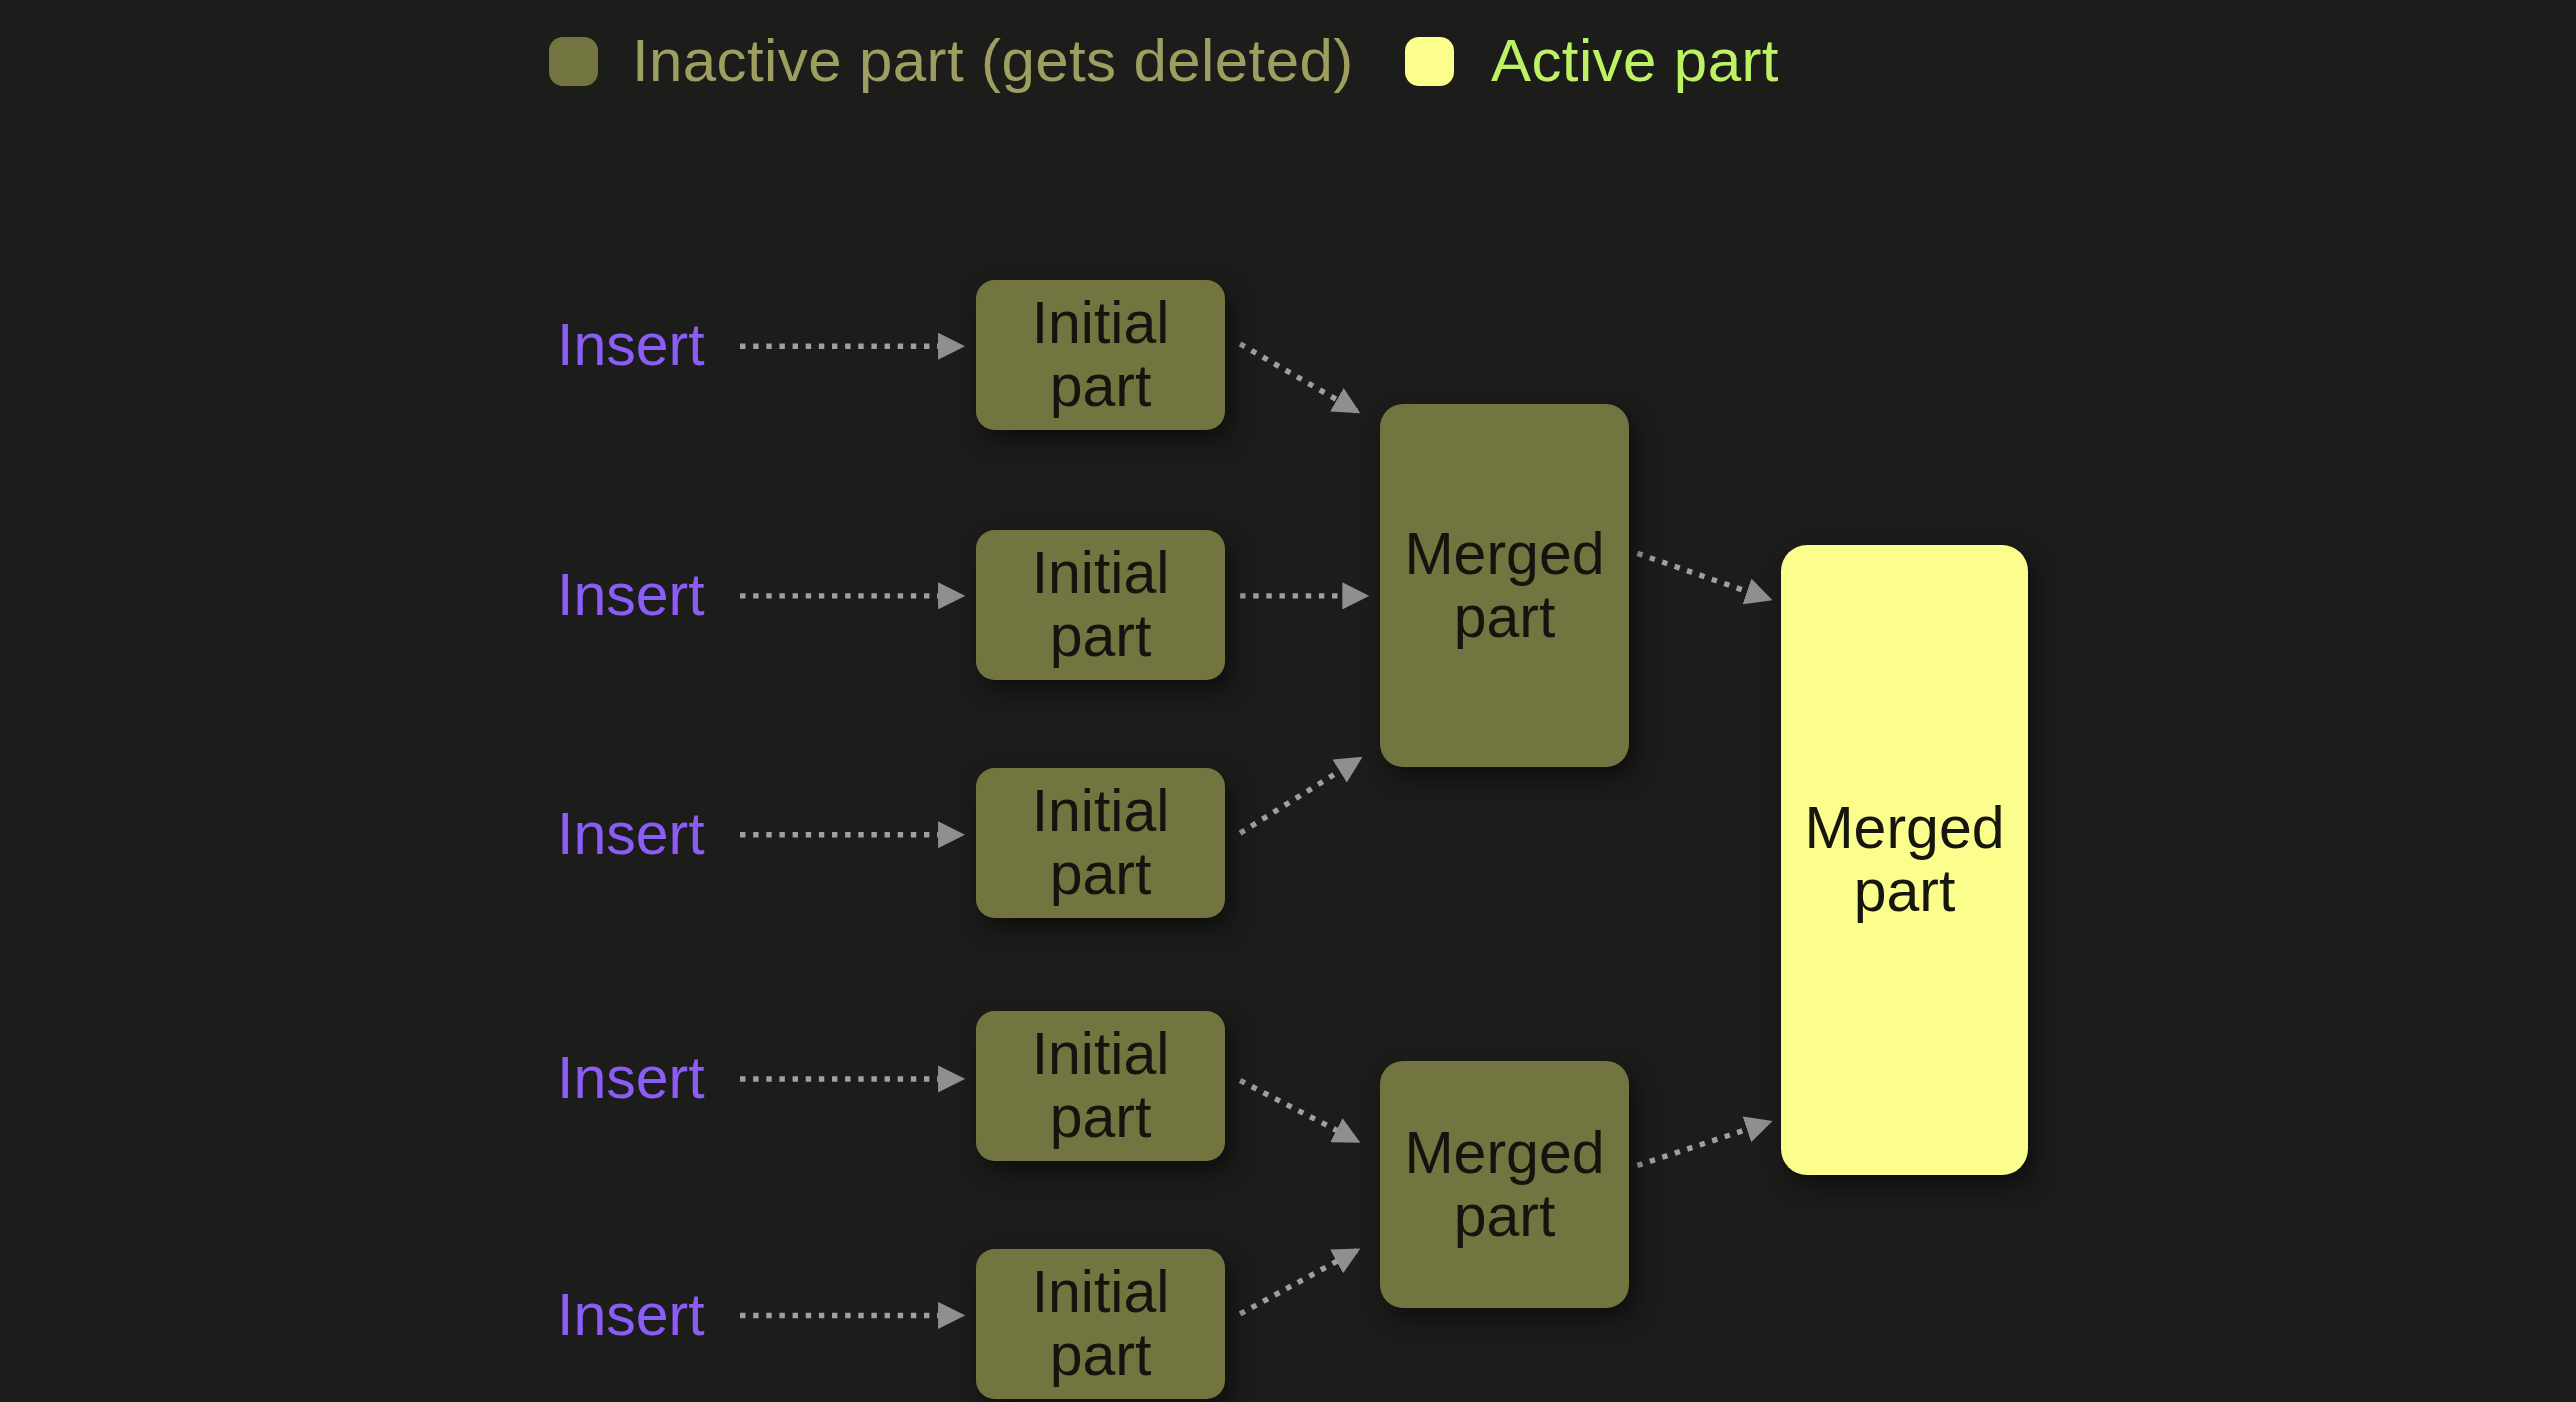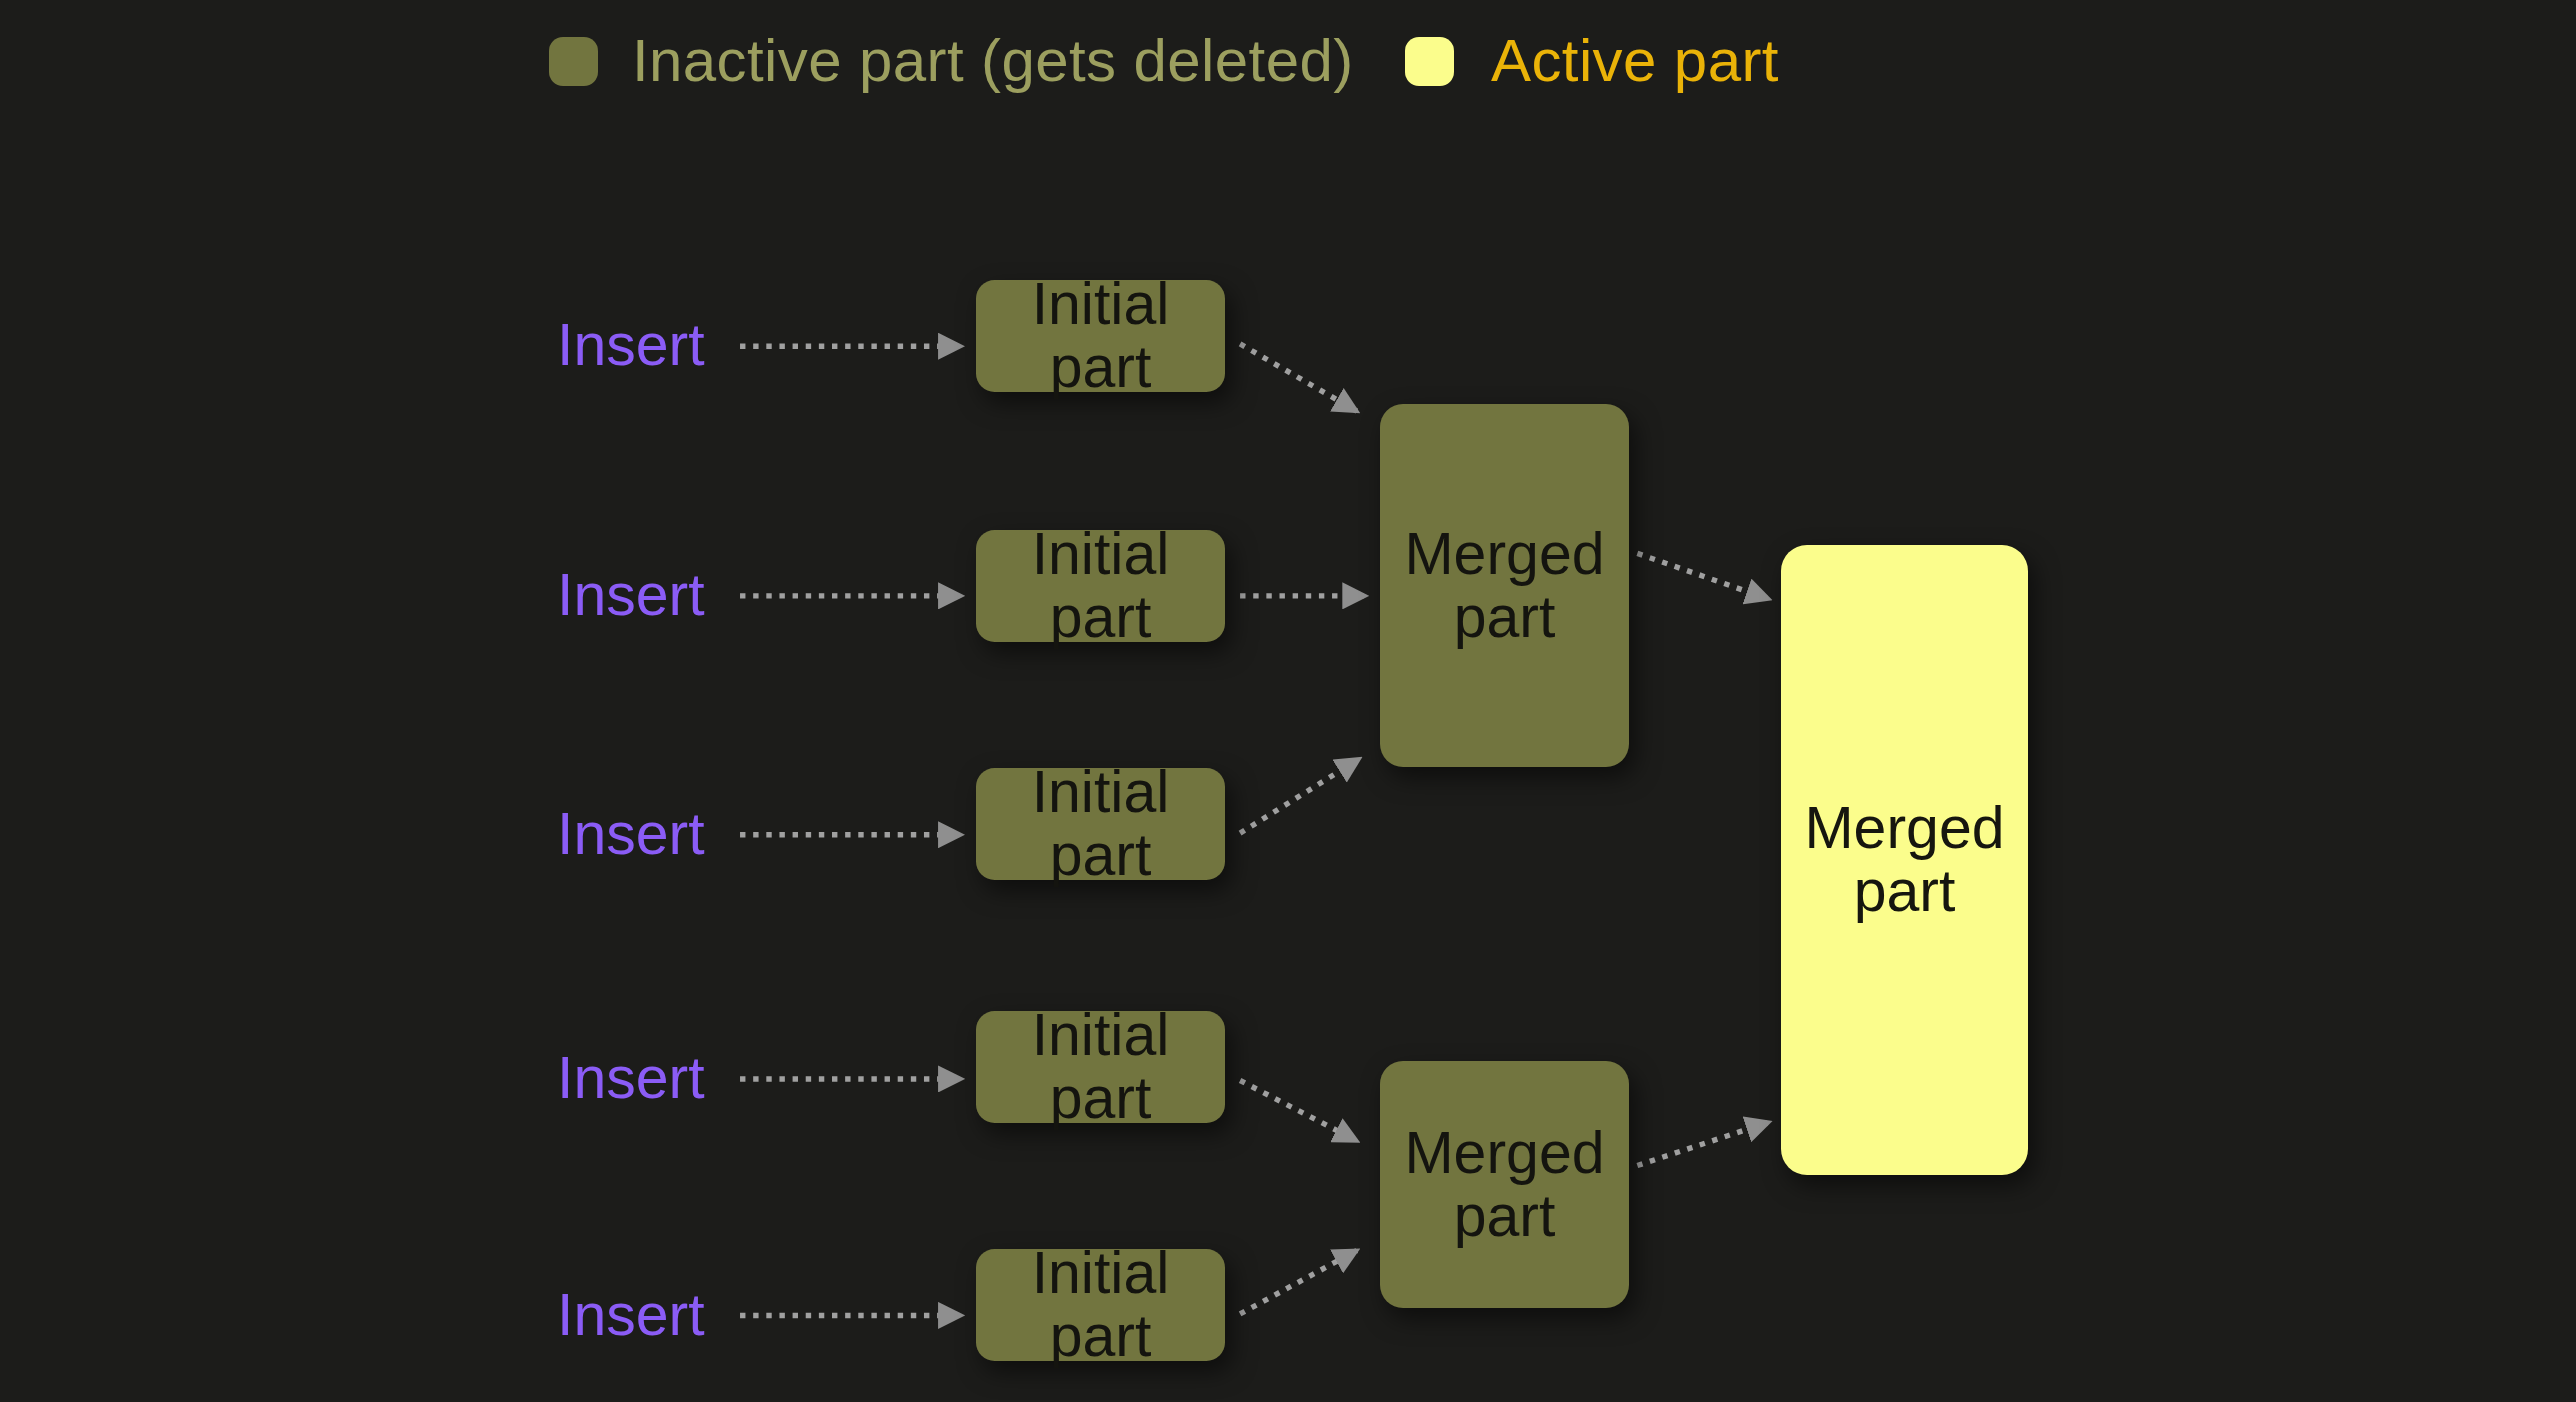--- a/index.html
+++ b/index.html
@@ -22,21 +22,21 @@
   .legend-swatch.active   { left: 1405px; top: 37px; background: #fbfd8c; }
   .legend-label {
     position: absolute;
     top: 62px;
     transform: translateY(-52%);
     font-size: 60px;
     white-space: nowrap;
     letter-spacing: 0.4px;
   }
   .legend-label.inactive { left: 632px;  color: #9c9f5f; }
-  .legend-label.active   { left: 1491px; color: #eab308; }
+  .legend-label.active   { left: 1491px; color: #bef264; }
 
   
   .insert-label {
     position: absolute;
     left: 557px;
     transform: translateY(-52%);
     font-size: 59px;
     color: #8b5cf6;
     white-space: nowrap;
   }
@@ -53,21 +53,21 @@
     align-items: center;
     justify-content: center;
     text-align: center;
     font-size: 59px;
     line-height: 1.06;
     color: #14140f;
     background: #72753f;
     border-radius: 18.6px;
     box-shadow: 6.2px 10.8px 23px rgba(0,0,0,0.5);
   }
-  .initial { left: 976px; width: 249px; height: 112px; }
+  .initial { left: 976px; width: 249px; height: 150px; }
   .initial.r1 { top: 280px; }
   .initial.r2 { top: 530px; }
   .initial.r3 { top: 768px; }
   .initial.r4 { top: 1011px; }
   .initial.r5 { top: 1249px; }
 
   .merged-upper { left: 1380px; top: 404px;  width: 249px; height: 363px; border-radius: 23px; }
   .merged-lower { left: 1380px; top: 1061px; width: 249px; height: 247px; border-radius: 23px; }
   .merged-final {
     left: 1781px; top: 545px; width: 247px; height: 630px;

